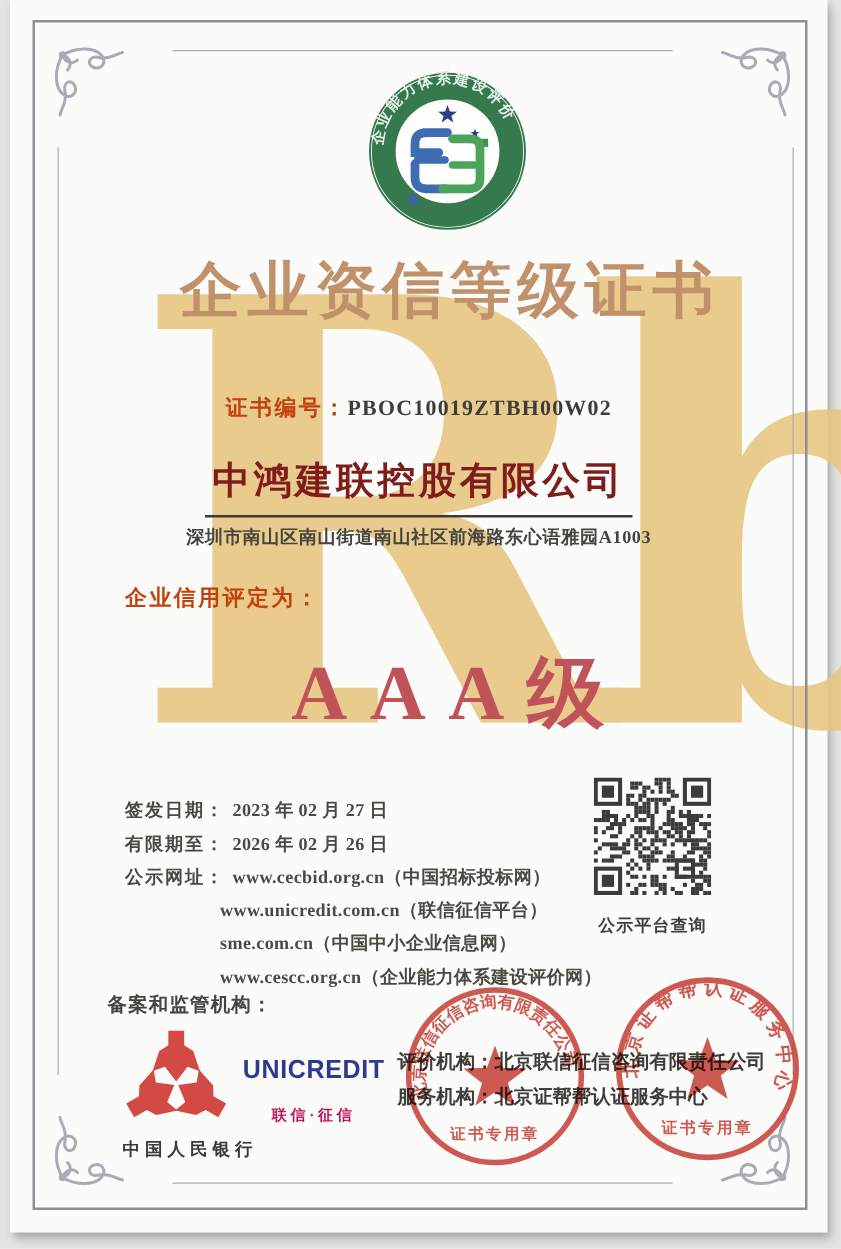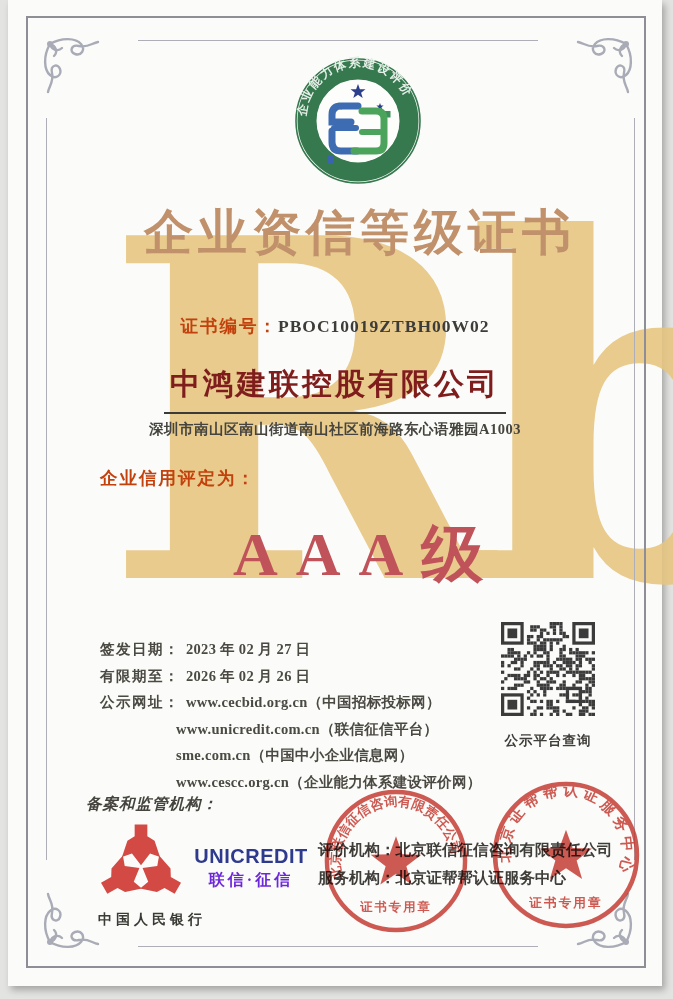--- a/index.html
+++ b/index.html
@@ -69,42 +69,42 @@
   .rating-value{
     position:absolute;left:225px;top:512px;
     font-size:62px;font-weight:bold;color:#c0535a;letter-spacing:18px;
   }
 
   .info{position:absolute;left:92px;top:636px;font-size:14.5px;color:#4a4942;}
   .info .row{height:26.5px;line-height:26.5px;font-weight:600;letter-spacing:.3px;}
   .info .row .lbl{letter-spacing:1.5px;margin-right:6px;}
   .info .row.indent{padding-left:76px;}
 
-  .qr-box{position:absolute;left:492px;top:622px;width:96px;text-align:center;}
+  .qr-box{position:absolute;left:466px;top:622px;width:96px;text-align:center;}
   .qr-box svg{width:94px;height:94px;display:block;margin:0 auto;}
   .qr-caption{margin-top:16px;font-size:13.5px;font-weight:600;color:#3e3d39;letter-spacing:1px;}
 
   .regulator-label{
     position:absolute;left:78px;top:794px;
-    font-size:15.5px;font-weight:bold;color:#45443e;letter-spacing:1px;font-style:italic;
+    font-size:15.5px;font-weight:bold;color:#45443e;letter-spacing:1px;
   }
   .pboc{position:absolute;left:90px;top:820px;width:86px;text-align:center;}
   .pboc svg{width:80px;height:76px;display:block;margin:0 auto;}
   .pboc-name{
     margin-top:15px;font-size:14px;color:#3a3a36;letter-spacing:4px;font-weight:600;
     white-space:nowrap;
   }
   .unicredit{position:absolute;left:178px;top:845px;width:130px;text-align:center;}
   .unicredit .en{
     font-family:"Liberation Sans","DejaVu Sans",sans-serif;
     font-size:20px;font-weight:bold;color:#2e3a8e;letter-spacing:.5px;
     transform:scaleY(1.05);
   }
   .unicredit .cn{
-    margin-top:2px;font-size:16px;font-weight:bold;color:#6d28d9;letter-spacing:3px;
+    margin-top:16px;font-size:12px;font-weight:bold;color:#be185d;letter-spacing:3px;
   }
 
   .agency-lines{position:absolute;left:310px;top:836px;font-size:15.5px;color:#3e3d39;z-index:3;}
   .agency-lines .row{height:28px;line-height:28px;font-weight:600;}
 
   .stamp{position:absolute;z-index:5;opacity:.8;mix-blend-mode:multiply;}
   .stamp.left{left:314px;top:786px;width:148px;height:150px;}
   .stamp.right{left:482px;top:778px;width:152px;height:154px;}
 </style>
 </head>

